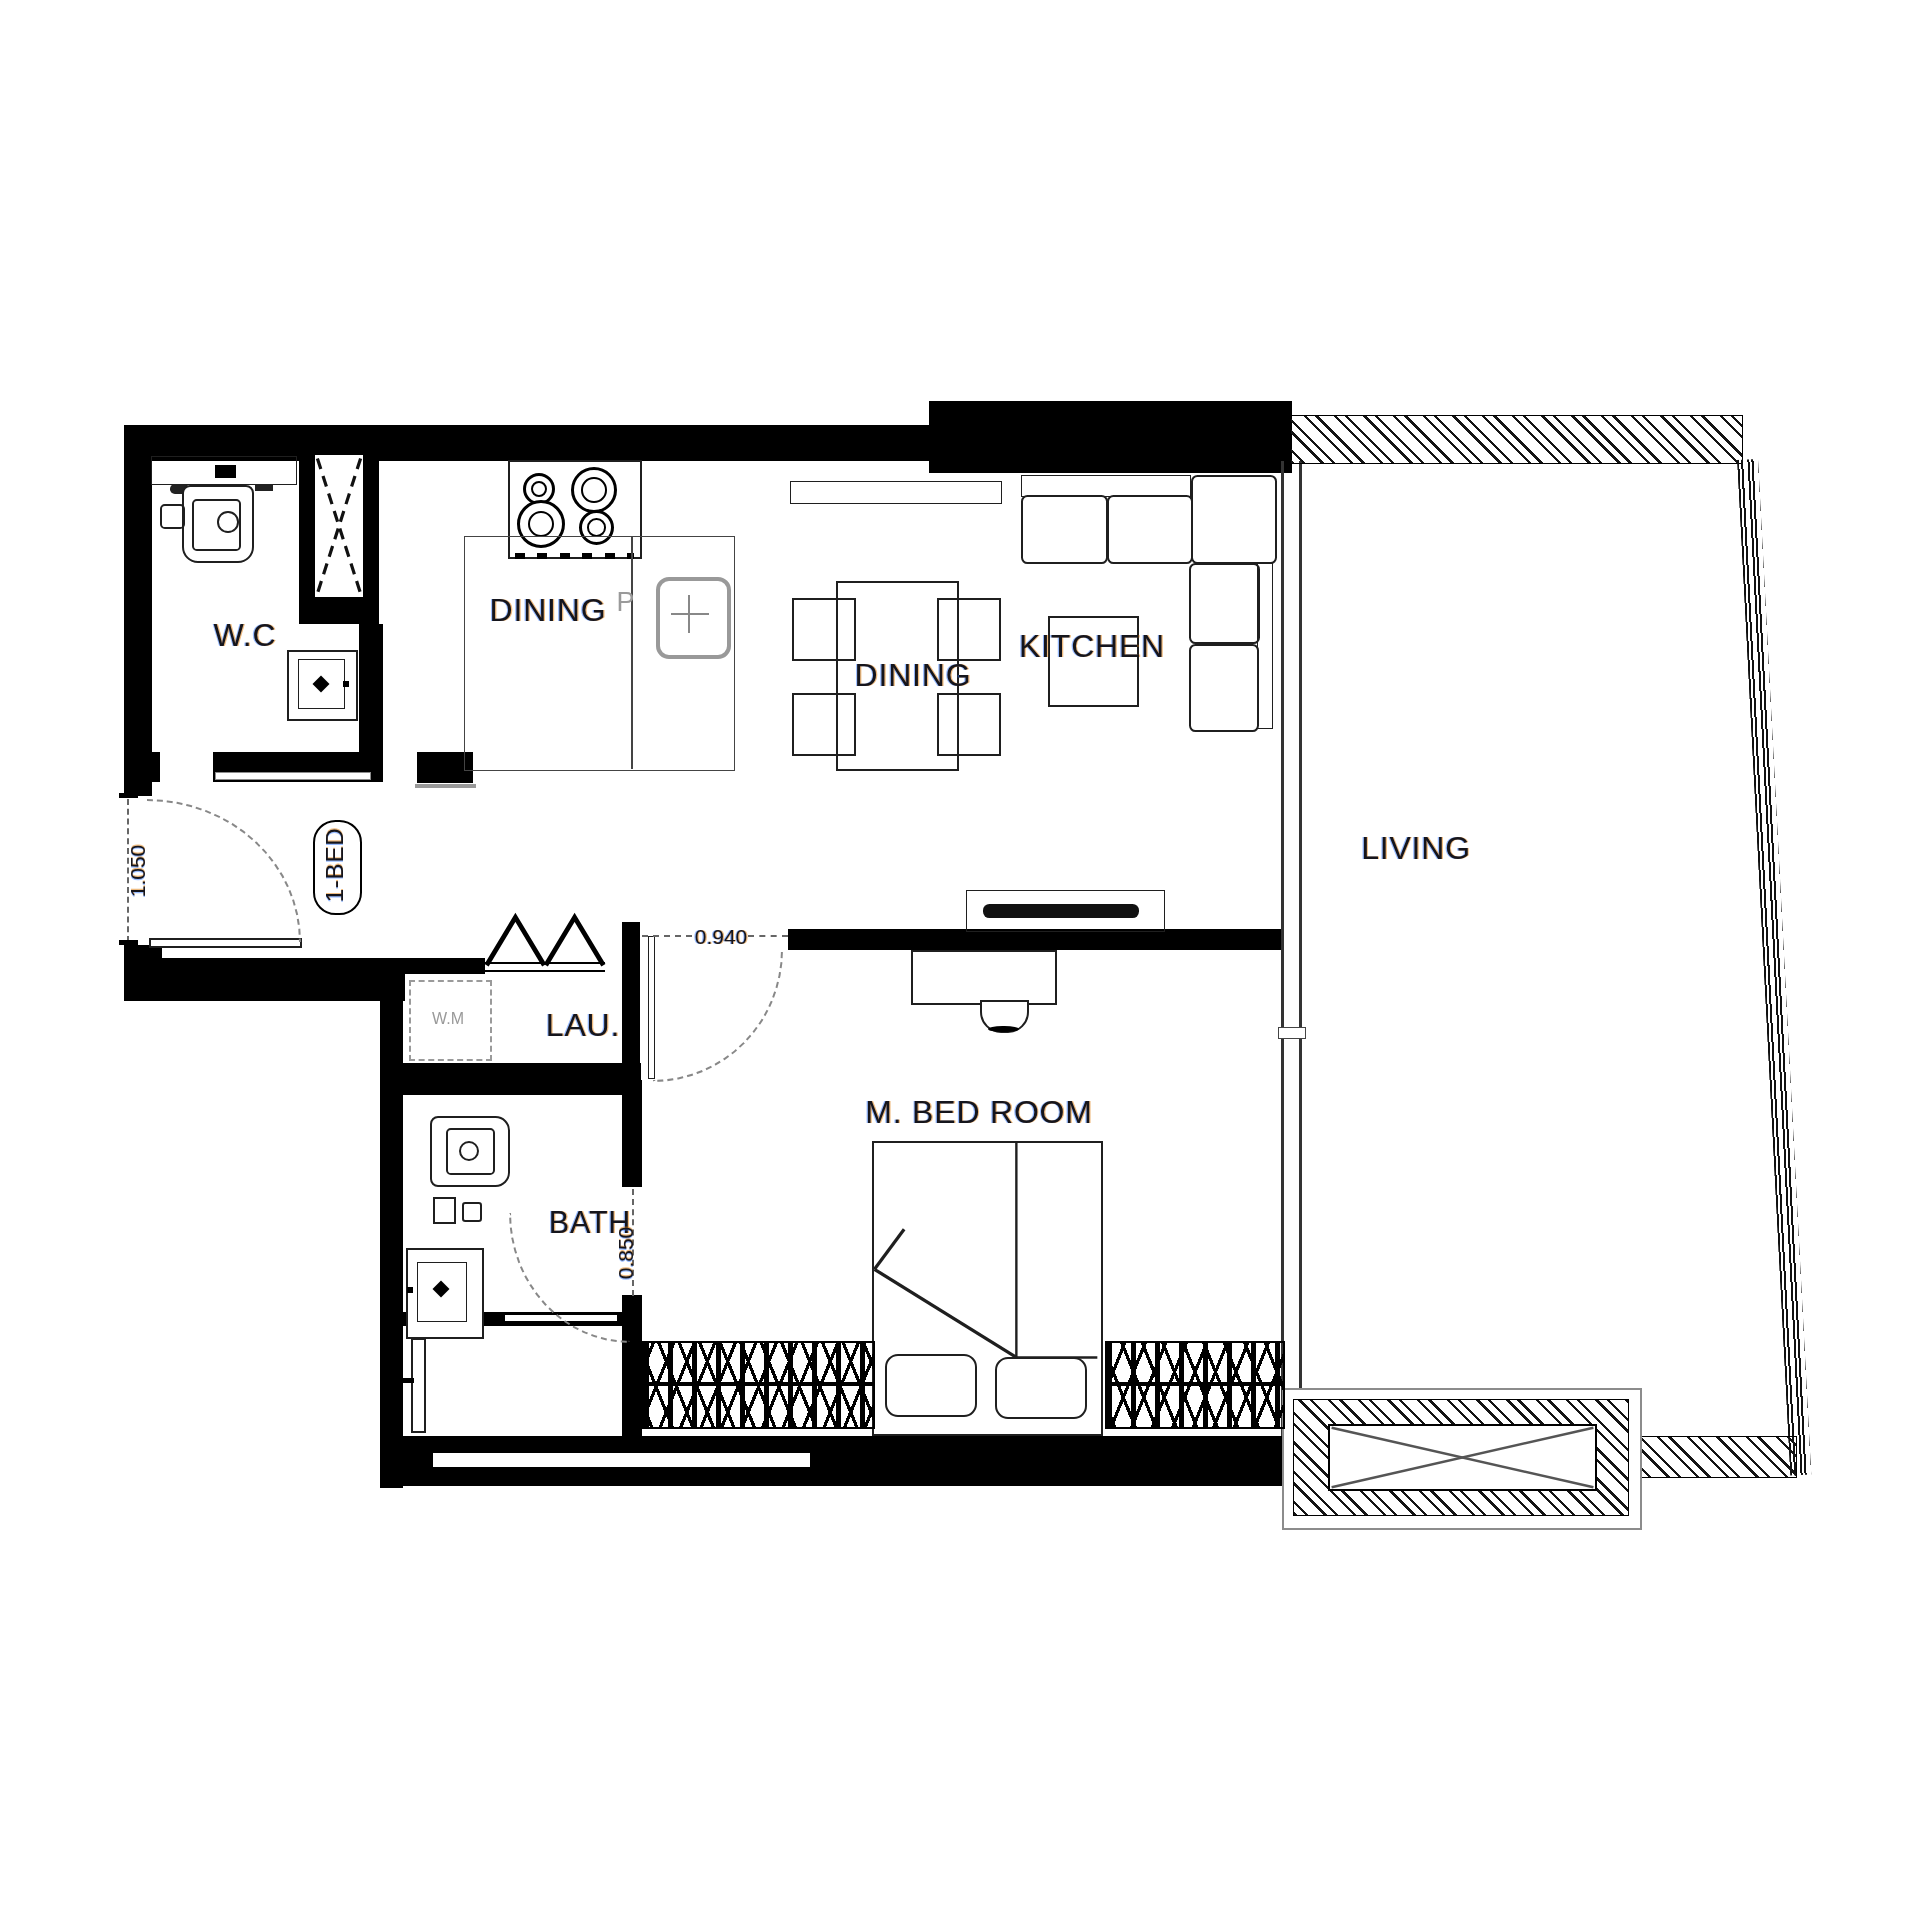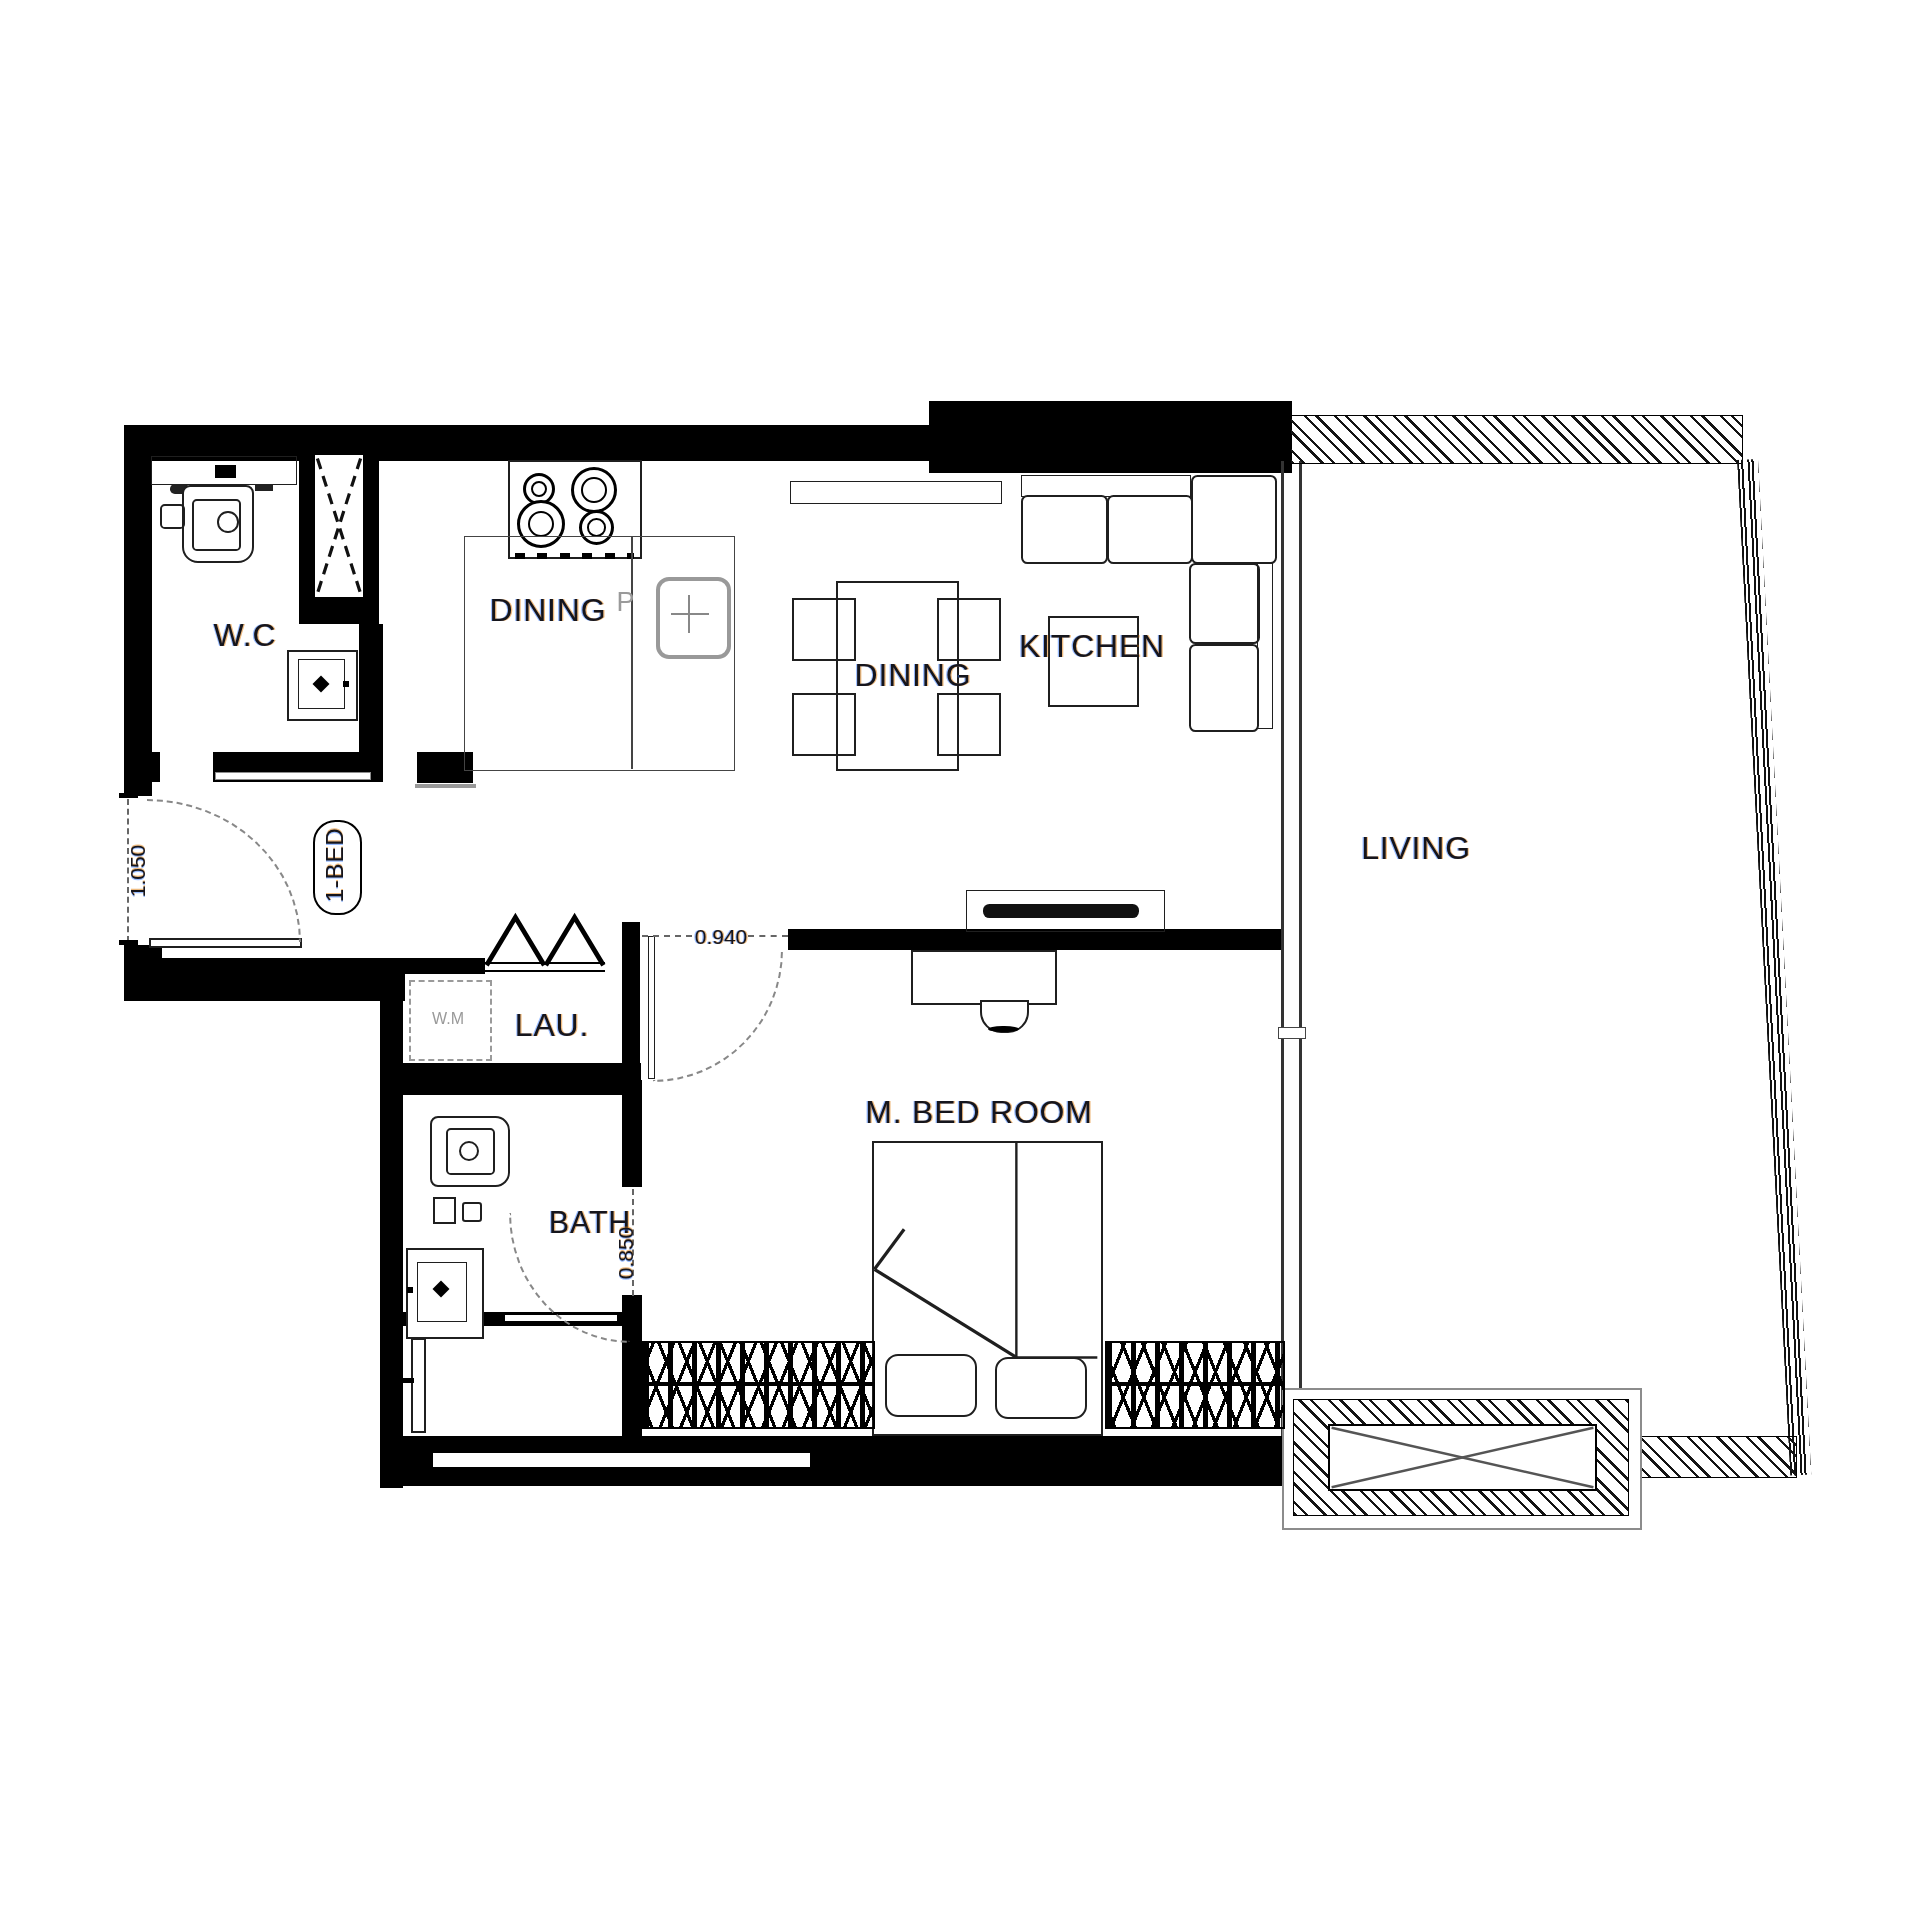--- a/index.html
+++ b/index.html
@@ -173,21 +173,21 @@
   <div style="position:absolute;left:119px;top:793px;width:19px;height:4.8px;background:#000"></div>
   <div style="position:absolute;left:119px;top:940px;width:19px;height:4.8px;background:#000"></div>
   <div class="t dim tv" style="left:138px;top:871px">1.050</div>
   <div class="w3" style="left:149px;top:938px;width:149px;height:6.4px"></div>
   <div style="position:absolute;left:147px;top:799px;width:152px;height:141px;border-top:2.4px dashed #888;border-right:2.4px dashed #888;border-top-right-radius:100% 100%"></div>
   <div style="position:absolute;left:313px;top:820px;width:45px;height:91px;border:2.4px solid #000;border-radius:22.5px;background:#fff"></div>
   <div class="t tv" style="left:335px;top:865px;font-size:24px">1-BED</div>
 
   <div style="position:absolute;left:409px;top:980px;width:79px;height:77px;border:2.4px dashed #9a9a9a;background:#fff"></div>
   <div class="t" style="left:448px;top:1019px;font-size:16px;color:#9a9a9a;text-shadow:none;letter-spacing:0">W.M</div>
-  <div class="t" style="left:552px;top:1025px">LAU.</div>
+  <div class="t" style="left:583px;top:1025px">LAU.</div>
   <svg style="left:485px;top:914px" width="120" height="53" viewBox="0 0 150 66">
     <polyline points="2,64 38,4 74,64" fill="none" stroke="#000" stroke-width="6"></polyline>
     <polyline points="76,64 112,4 148,64" fill="none" stroke="#000" stroke-width="6"></polyline>
   </svg>
   <div style="position:absolute;left:485px;top:962px;width:120px;height:6.4px;border-top:2.4px solid #000;border-bottom:2.4px solid #000"></div>
 
   <div class="t" style="left:590px;top:1222px;font-size:30.5px">BATH</div>
   <div class="w3" style="left:430px;top:1116px;width:76px;height:67px;border-radius:8px 14.4px 14.4px 8px"></div>
   <div class="o3" style="left:446px;top:1128px;width:45px;height:43px;border-radius:4.8px"></div>
   <div class="o3" style="left:459px;top:1141px;width:16px;height:16px;border-radius:50%"></div>

